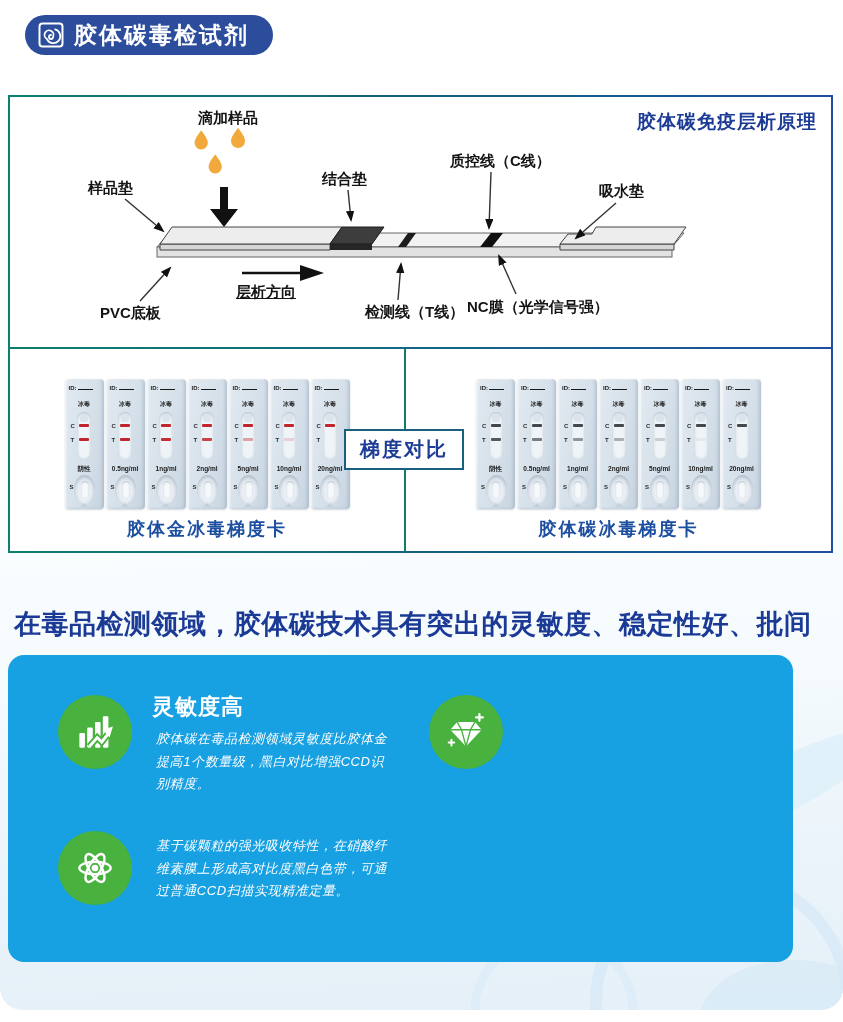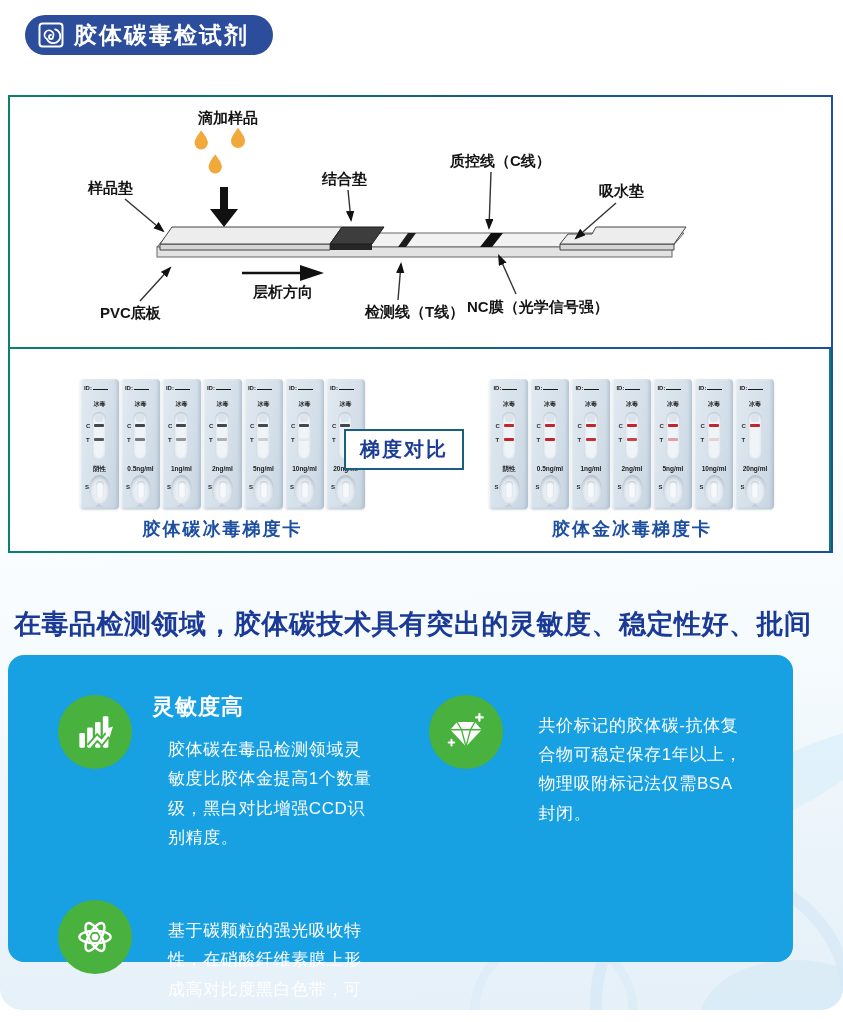--- a/index.html
+++ b/index.html
@@ -61,21 +61,21 @@
   
   .intro-text{position:absolute;left:14px;top:572px;width:818px;font-size:27px;font-weight:bold;color:#1b3a96;line-height:1.9;letter-spacing:.5px;}
 
   
   .feature-panel{position:absolute;left:8px;top:655px;width:785px;height:307px;border-radius:16px;background:#17a0e2;
       display:grid;grid-template-columns:1fr 1fr;column-gap:34px;row-gap:32px;padding:40px 28px 4px 50px;box-sizing:border-box;align-content:start;}
   .feature{display:flex;gap:20px;align-items:flex-start;}
   .feature-icon{width:74px;height:74px;border-radius:50%;background:#49b13d;flex:none;display:flex;align-items:center;justify-content:center;}
   .feature-text{flex:1;color:#fff;}
   .feature-title{margin:0 0 9px;font-size:22px;font-weight:bold;letter-spacing:1px;line-height:1.1;}
-  .feature-body{margin:16px;font-size:17px;line-height:1.72;letter-spacing:.6px;}
+  .feature-body{margin:4px;font-size:13px;line-height:1.72;letter-spacing:.6px;font-style:italic;}
 </style>
 </head>
 <body>
 
 <div class="page">
 
   <div class="wm wm3"></div>
   <div class="wm wm1"></div>
   <div class="wm wm2"></div>
   <div class="wm wm4"></div>
@@ -140,33 +140,158 @@
         <g stroke="#333" stroke-width="1.4" fill="none">
           <line x1="115" y1="102" x2="153" y2="134" marker-end="url(#ah)"></line>
           <line x1="338" y1="93" x2="341" y2="123" marker-end="url(#ah)"></line>
           <line x1="481" y1="75" x2="479" y2="131" marker-end="url(#ah)"></line>
           <line x1="606" y1="106" x2="566" y2="141" marker-end="url(#ah)"></line>
           <line x1="130" y1="204" x2="160" y2="171" marker-end="url(#ah)"></line>
           <line x1="388" y1="203" x2="391" y2="167" marker-end="url(#ah)"></line>
           <line x1="506" y1="197" x2="489" y2="159" marker-end="url(#ah)"></line>
         </g>
       </svg>
+      <div class="diagram-title">胶体碳免疫层析原理</div>
       <div class="dlabel" style="left:188px;top:12px;">滴加样品</div>
       <div class="dlabel" style="left:78px;top:82px;">样品垫</div>
       <div class="dlabel" style="left:312px;top:73px;">结合垫</div>
       <div class="dlabel" style="left:440px;top:55px;">质控线（C线）</div>
       <div class="dlabel" style="left:589px;top:85px;">吸水垫</div>
       <div class="dlabel" style="left:90px;top:207px;">PVC底板</div>
-      <div class="dlabel" style="left:243px;top:186px;">层析方向</div>
+      <div class="dlabel" style="left:226px;top:186px;text-decoration:underline;">层析方向</div>
       <div class="dlabel" style="left:355px;top:206px;">检测线（T线）</div>
       <div class="dlabel" style="left:457px;top:201px;">NC膜（光学信号强）</div>
     </div>
 
     <div class="panels-section">
       <div class="gradient-badge">梯度对比</div>
+      <div class="panel panel-left">
+        <div class="cassette-row">
+            <div class="cassette">
+              <div class="cass-id"><span>ID:</span><span class="id-line"></span></div>
+              <div class="cass-analyte">冰毒</div>
+              <div class="cass-window">
+                <div class="win-tab"></div>
+              </div>
+              <div class="ct-letter" style="top: 44px; left: 6px;">C</div>
+              <div class="ct-letter" style="top: 58px; left: 6px;">T</div>
+              <div class="band" style="top: 45px; background: rgb(192, 38, 43);"></div>
+              <div class="band" style="top: 59px; background: rgb(192, 38, 43); opacity: 1;"></div>
+              <div class="cass-conc">阴性</div>
+              <div class="cass-s">S</div>
+              <div class="well">
+                <div class="well-inner"></div>
+              </div>
+              <div class="cass-notch"></div>
+            </div>
+            <div class="cassette">
+              <div class="cass-id"><span>ID:</span><span class="id-line"></span></div>
+              <div class="cass-analyte">冰毒</div>
+              <div class="cass-window">
+                <div class="win-tab"></div>
+              </div>
+              <div class="ct-letter" style="top: 44px; left: 6px;">C</div>
+              <div class="ct-letter" style="top: 58px; left: 6px;">T</div>
+              <div class="band" style="top: 45px; background: rgb(192, 38, 43);"></div>
+              <div class="band" style="top: 59px; background: rgb(192, 38, 43); opacity: 1;"></div>
+              <div class="cass-conc">0.5ng/ml</div>
+              <div class="cass-s">S</div>
+              <div class="well">
+                <div class="well-inner"></div>
+              </div>
+              <div class="cass-notch"></div>
+            </div>
+            <div class="cassette">
+              <div class="cass-id"><span>ID:</span><span class="id-line"></span></div>
+              <div class="cass-analyte">冰毒</div>
+              <div class="cass-window">
+                <div class="win-tab"></div>
+              </div>
+              <div class="ct-letter" style="top: 44px; left: 6px;">C</div>
+              <div class="ct-letter" style="top: 58px; left: 6px;">T</div>
+              <div class="band" style="top: 45px; background: rgb(192, 38, 43);"></div>
+              <div class="band" style="top: 59px; background: rgb(192, 38, 43); opacity: 0.95;"></div>
+              <div class="cass-conc">1ng/ml</div>
+              <div class="cass-s">S</div>
+              <div class="well">
+                <div class="well-inner"></div>
+              </div>
+              <div class="cass-notch"></div>
+            </div>
+            <div class="cassette">
+              <div class="cass-id"><span>ID:</span><span class="id-line"></span></div>
+              <div class="cass-analyte">冰毒</div>
+              <div class="cass-window">
+                <div class="win-tab"></div>
+              </div>
+              <div class="ct-letter" style="top: 44px; left: 6px;">C</div>
+              <div class="ct-letter" style="top: 58px; left: 6px;">T</div>
+              <div class="band" style="top: 45px; background: rgb(192, 38, 43);"></div>
+              <div class="band" style="top: 59px; background: rgb(192, 38, 43); opacity: 0.85;"></div>
+              <div class="cass-conc">2ng/ml</div>
+              <div class="cass-s">S</div>
+              <div class="well">
+                <div class="well-inner"></div>
+              </div>
+              <div class="cass-notch"></div>
+            </div>
+            <div class="cassette">
+              <div class="cass-id"><span>ID:</span><span class="id-line"></span></div>
+              <div class="cass-analyte">冰毒</div>
+              <div class="cass-window">
+                <div class="win-tab"></div>
+              </div>
+              <div class="ct-letter" style="top: 44px; left: 6px;">C</div>
+              <div class="ct-letter" style="top: 58px; left: 6px;">T</div>
+              <div class="band" style="top: 45px; background: rgb(192, 38, 43);"></div>
+              <div class="band" style="top: 59px; background: rgb(192, 38, 43); opacity: 0.4;"></div>
+              <div class="cass-conc">5ng/ml</div>
+              <div class="cass-s">S</div>
+              <div class="well">
+                <div class="well-inner"></div>
+              </div>
+              <div class="cass-notch"></div>
+            </div>
+            <div class="cassette">
+              <div class="cass-id"><span>ID:</span><span class="id-line"></span></div>
+              <div class="cass-analyte">冰毒</div>
+              <div class="cass-window">
+                <div class="win-tab"></div>
+              </div>
+              <div class="ct-letter" style="top: 44px; left: 6px;">C</div>
+              <div class="ct-letter" style="top: 58px; left: 6px;">T</div>
+              <div class="band" style="top: 45px; background: rgb(192, 38, 43);"></div>
+              <div class="band" style="top: 59px; background: rgb(192, 38, 43); opacity: 0.18;"></div>
+              <div class="cass-conc">10ng/ml</div>
+              <div class="cass-s">S</div>
+              <div class="well">
+                <div class="well-inner"></div>
+              </div>
+              <div class="cass-notch"></div>
+            </div>
+            <div class="cassette">
+              <div class="cass-id"><span>ID:</span><span class="id-line"></span></div>
+              <div class="cass-analyte">冰毒</div>
+              <div class="cass-window">
+                <div class="win-tab"></div>
+              </div>
+              <div class="ct-letter" style="top: 44px; left: 6px;">C</div>
+              <div class="ct-letter" style="top: 58px; left: 6px;">T</div>
+              <div class="band" style="top: 45px; background: rgb(192, 38, 43);"></div>
+              <div class="band" style="top: 59px; background: rgb(192, 38, 43); opacity: 0;"></div>
+              <div class="cass-conc">20ng/ml</div>
+              <div class="cass-s">S</div>
+              <div class="well">
+                <div class="well-inner"></div>
+              </div>
+              <div class="cass-notch"></div>
+            </div>
+          </div>
+        <div class="panel-caption">胶体金冰毒梯度卡</div>
+      </div>
       <div class="panel panel-right">
         <div class="cassette-row">
             <div class="cassette">
               <div class="cass-id"><span>ID:</span><span class="id-line"></span></div>
               <div class="cass-analyte">冰毒</div>
               <div class="cass-window">
                 <div class="win-tab"></div>
               </div>
               <div class="ct-letter" style="top: 44px; left: 6px;">C</div>
               <div class="ct-letter" style="top: 58px; left: 6px;">T</div>
@@ -276,144 +401,20 @@
               <div class="band" style="top: 59px; background: rgb(67, 72, 78); opacity: 0;"></div>
               <div class="cass-conc">20ng/ml</div>
               <div class="cass-s">S</div>
               <div class="well">
                 <div class="well-inner"></div>
               </div>
               <div class="cass-notch"></div>
             </div>
           </div>
         <div class="panel-caption">胶体碳冰毒梯度卡</div>
-      </div>
-      <div class="panel panel-left">
-        <div class="cassette-row">
-            <div class="cassette">
-              <div class="cass-id"><span>ID:</span><span class="id-line"></span></div>
-              <div class="cass-analyte">冰毒</div>
-              <div class="cass-window">
-                <div class="win-tab"></div>
-              </div>
-              <div class="ct-letter" style="top: 44px; left: 6px;">C</div>
-              <div class="ct-letter" style="top: 58px; left: 6px;">T</div>
-              <div class="band" style="top: 45px; background: rgb(192, 38, 43);"></div>
-              <div class="band" style="top: 59px; background: rgb(192, 38, 43); opacity: 1;"></div>
-              <div class="cass-conc">阴性</div>
-              <div class="cass-s">S</div>
-              <div class="well">
-                <div class="well-inner"></div>
-              </div>
-              <div class="cass-notch"></div>
-            </div>
-            <div class="cassette">
-              <div class="cass-id"><span>ID:</span><span class="id-line"></span></div>
-              <div class="cass-analyte">冰毒</div>
-              <div class="cass-window">
-                <div class="win-tab"></div>
-              </div>
-              <div class="ct-letter" style="top: 44px; left: 6px;">C</div>
-              <div class="ct-letter" style="top: 58px; left: 6px;">T</div>
-              <div class="band" style="top: 45px; background: rgb(192, 38, 43);"></div>
-              <div class="band" style="top: 59px; background: rgb(192, 38, 43); opacity: 1;"></div>
-              <div class="cass-conc">0.5ng/ml</div>
-              <div class="cass-s">S</div>
-              <div class="well">
-                <div class="well-inner"></div>
-              </div>
-              <div class="cass-notch"></div>
-            </div>
-            <div class="cassette">
-              <div class="cass-id"><span>ID:</span><span class="id-line"></span></div>
-              <div class="cass-analyte">冰毒</div>
-              <div class="cass-window">
-                <div class="win-tab"></div>
-              </div>
-              <div class="ct-letter" style="top: 44px; left: 6px;">C</div>
-              <div class="ct-letter" style="top: 58px; left: 6px;">T</div>
-              <div class="band" style="top: 45px; background: rgb(192, 38, 43);"></div>
-              <div class="band" style="top: 59px; background: rgb(192, 38, 43); opacity: 0.95;"></div>
-              <div class="cass-conc">1ng/ml</div>
-              <div class="cass-s">S</div>
-              <div class="well">
-                <div class="well-inner"></div>
-              </div>
-              <div class="cass-notch"></div>
-            </div>
-            <div class="cassette">
-              <div class="cass-id"><span>ID:</span><span class="id-line"></span></div>
-              <div class="cass-analyte">冰毒</div>
-              <div class="cass-window">
-                <div class="win-tab"></div>
-              </div>
-              <div class="ct-letter" style="top: 44px; left: 6px;">C</div>
-              <div class="ct-letter" style="top: 58px; left: 6px;">T</div>
-              <div class="band" style="top: 45px; background: rgb(192, 38, 43);"></div>
-              <div class="band" style="top: 59px; background: rgb(192, 38, 43); opacity: 0.85;"></div>
-              <div class="cass-conc">2ng/ml</div>
-              <div class="cass-s">S</div>
-              <div class="well">
-                <div class="well-inner"></div>
-              </div>
-              <div class="cass-notch"></div>
-            </div>
-            <div class="cassette">
-              <div class="cass-id"><span>ID:</span><span class="id-line"></span></div>
-              <div class="cass-analyte">冰毒</div>
-              <div class="cass-window">
-                <div class="win-tab"></div>
-              </div>
-              <div class="ct-letter" style="top: 44px; left: 6px;">C</div>
-              <div class="ct-letter" style="top: 58px; left: 6px;">T</div>
-              <div class="band" style="top: 45px; background: rgb(192, 38, 43);"></div>
-              <div class="band" style="top: 59px; background: rgb(192, 38, 43); opacity: 0.4;"></div>
-              <div class="cass-conc">5ng/ml</div>
-              <div class="cass-s">S</div>
-              <div class="well">
-                <div class="well-inner"></div>
-              </div>
-              <div class="cass-notch"></div>
-            </div>
-            <div class="cassette">
-              <div class="cass-id"><span>ID:</span><span class="id-line"></span></div>
-              <div class="cass-analyte">冰毒</div>
-              <div class="cass-window">
-                <div class="win-tab"></div>
-              </div>
-              <div class="ct-letter" style="top: 44px; left: 6px;">C</div>
-              <div class="ct-letter" style="top: 58px; left: 6px;">T</div>
-              <div class="band" style="top: 45px; background: rgb(192, 38, 43);"></div>
-              <div class="band" style="top: 59px; background: rgb(192, 38, 43); opacity: 0.18;"></div>
-              <div class="cass-conc">10ng/ml</div>
-              <div class="cass-s">S</div>
-              <div class="well">
-                <div class="well-inner"></div>
-              </div>
-              <div class="cass-notch"></div>
-            </div>
-            <div class="cassette">
-              <div class="cass-id"><span>ID:</span><span class="id-line"></span></div>
-              <div class="cass-analyte">冰毒</div>
-              <div class="cass-window">
-                <div class="win-tab"></div>
-              </div>
-              <div class="ct-letter" style="top: 44px; left: 6px;">C</div>
-              <div class="ct-letter" style="top: 58px; left: 6px;">T</div>
-              <div class="band" style="top: 45px; background: rgb(192, 38, 43);"></div>
-              <div class="band" style="top: 59px; background: rgb(192, 38, 43); opacity: 0;"></div>
-              <div class="cass-conc">20ng/ml</div>
-              <div class="cass-s">S</div>
-              <div class="well">
-                <div class="well-inner"></div>
-              </div>
-              <div class="cass-notch"></div>
-            </div>
-          </div>
-        <div class="panel-caption">胶体金冰毒梯度卡</div>
       </div>
     </div>
   </div>
 
   <p class="intro-text">在毒品检测领域，胶体碳技术具有突出的灵敏度、稳定性好、批间差小，适合高灵敏度快速检测，可通过普通CCD扫描实现精准定量。</p>
 
   <div class="feature-panel">
 
     <div class="feature">
       <div class="feature-icon">
@@ -439,21 +440,20 @@
     <div class="feature">
       <div class="feature-icon">
         <svg width="38" height="38" viewBox="0 0 34 34">
           <path d="M9,8 L25,8 L31,15 L17,30 L3,15 Z" fill="#fff"></path>
           <path d="M3,15 H31 M9,8 L13,15 L17,30 M25,8 L21,15 L17,30" stroke="#49b13d" stroke-width="1.2" fill="none"></path>
           <path d="M29,1 v6 M26,4 h6" stroke="#fff" stroke-width="2" stroke-linecap="round"></path>
           <path d="M4,24 v5 M1.5,26.5 h5" stroke="#fff" stroke-width="1.8" stroke-linecap="round"></path>
         </svg>
       </div>
       <div class="feature-text">
-        <p class="feature-body">共价标记的胶体碳-抗体复合物可稳定保存1年以上，物理吸附标记法仅需BSA封闭。</p>
       </div>
     </div>
 
     <div class="feature">
       <div class="feature-icon">
         <svg width="38" height="38" viewBox="0 0 34 34">
           <ellipse cx="17" cy="17" rx="14" ry="5.5" stroke="#fff" stroke-width="2.2" fill="none"></ellipse>
           <ellipse cx="17" cy="17" rx="14" ry="5.5" stroke="#fff" stroke-width="2.2" fill="none" transform="rotate(60 17 17)"></ellipse>
           <ellipse cx="17" cy="17" rx="14" ry="5.5" stroke="#fff" stroke-width="2.2" fill="none" transform="rotate(120 17 17)"></ellipse>
           <circle cx="17" cy="17" r="3" fill="#fff"></circle>

